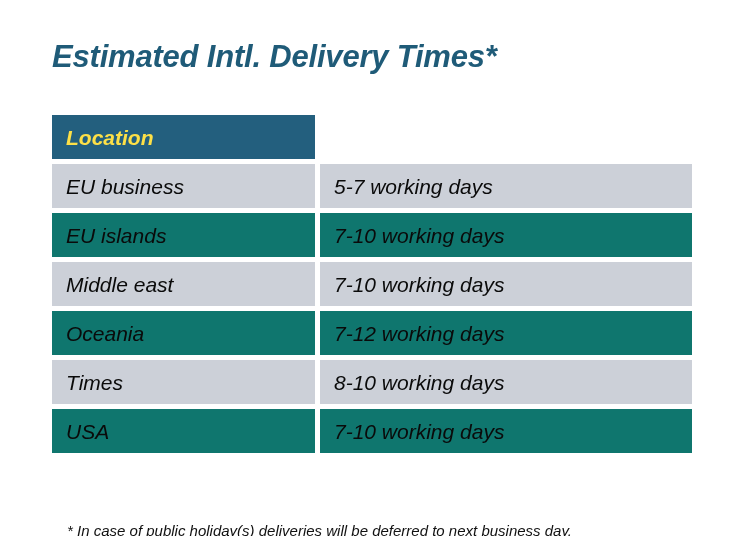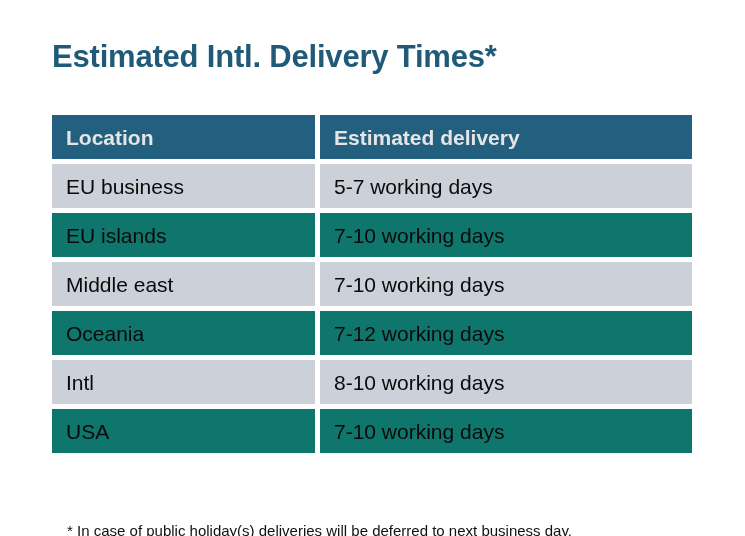--- a/index.html
+++ b/index.html
@@ -12,20 +12,21 @@
     background: #ffffff;
     font-family: "Liberation Sans", sans-serif;
     overflow: hidden;
   }
   .page {
     position: relative;
     width: 658px;
     height: 536px;
     background: #ffffff;
     box-sizing: border-box;
+    font-style: italic;
   }
   .page-title {
     position: absolute;
     left: 52px;
     top: 38px;
     font-size: 31px;
     font-weight: bold;
     color: #1f5b78;
     letter-spacing: -0.2px;
     line-height: 38px;
@@ -58,21 +59,21 @@
   }
   .col-1 {
     width: 263px;
     margin-right: 5px;
   }
   .col-2 {
     width: 372px;
   }
   .header-row .cell {
     background: #235f7e;
-    color: #e5e5e5;
+    color: #fde047;
     font-weight: bold;
     height: 44px;
     font-size: 21px;
   }
   .body-row .cell {
     height: 44px;
   }
   .body-row.shade-dark .cell {
     background: #ccd0d8;
   }
@@ -94,21 +95,20 @@
 <body>
 
 <div class="page">
 
   <div class="page-title">Estimated Intl. Delivery Times*</div>
 
   <div class="table">
 
     <div class="row header-row">
       <div class="cell col-1">Location</div>
-      <div class="cell col-2">Estimated delivery</div>
     </div>
 
     <div class="row body-row shade-dark">
       <div class="cell col-1">EU business</div>
       <div class="cell col-2">5-7 working days</div>
     </div>
 
     <div class="row body-row shade-light">
       <div class="cell col-1">EU islands</div>
       <div class="cell col-2">7-10 working days</div>
@@ -118,21 +118,21 @@
       <div class="cell col-1">Middle east</div>
       <div class="cell col-2">7-10 working days</div>
     </div>
 
     <div class="row body-row shade-light">
       <div class="cell col-1">Oceania</div>
       <div class="cell col-2">7-12 working days</div>
     </div>
 
     <div class="row body-row shade-dark">
-      <div class="cell col-1">Intl</div>
+      <div class="cell col-1">Times</div>
       <div class="cell col-2">8-10 working days</div>
     </div>
 
     <div class="row body-row shade-light">
       <div class="cell col-1">USA</div>
       <div class="cell col-2">7-10 working days</div>
     </div>
 
   </div>
 

